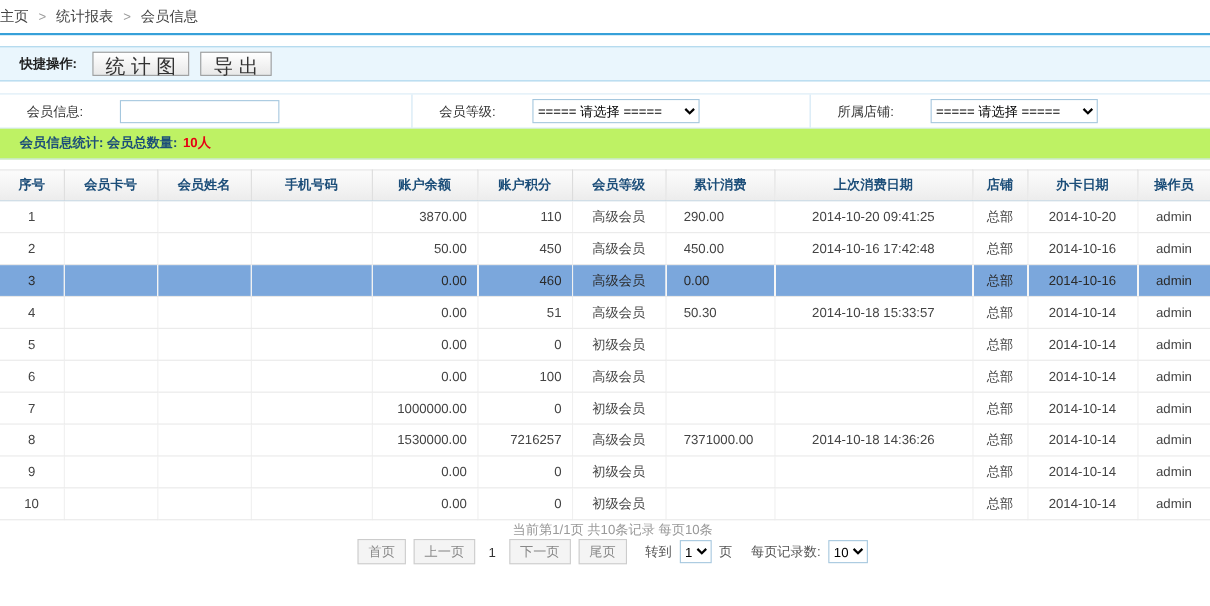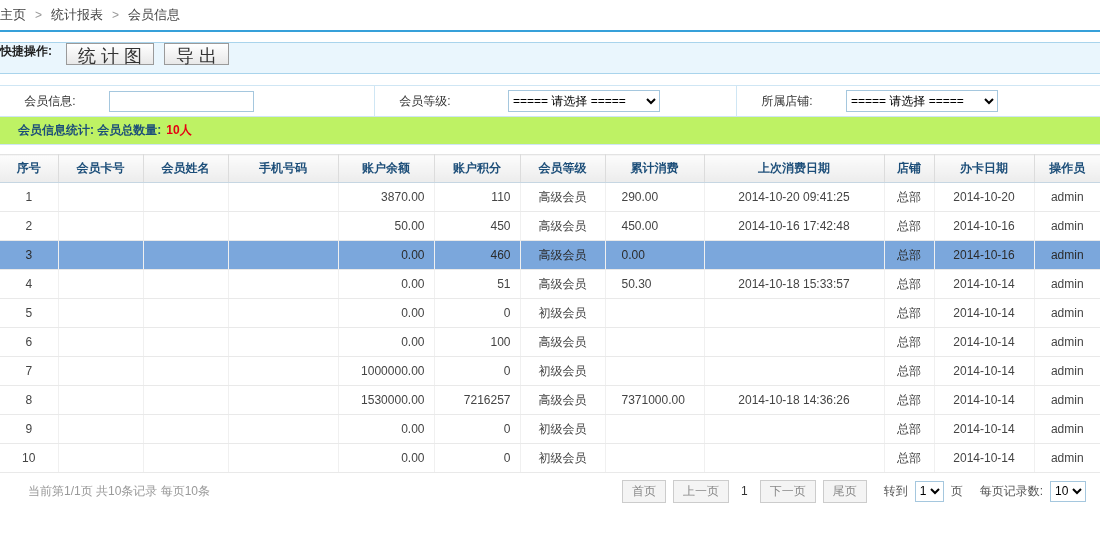--- a/index.html
+++ b/index.html
@@ -10,31 +10,31 @@
   }
   
   .breadcrumb { height:30px; line-height:30px; font-size:13px; color:#444; }
   .bc-item { cursor:pointer; }
   .bc-sep { margin:0 9px; color:#999; font-size:12px; }
   .top-line { height:2px; background:var(--accent-blue,#36a0d9); }
 
   
   .quickbar { margin-top:10px; height:32px; background:var(--bar-bg,#eaf6fd);
     border-top:1px solid var(--bar-border,#a9d4ec); border-bottom:1px solid var(--bar-border,#a9d4ec);
-    display:flex; align-items:flex-start; }
+    display:flex; align-items:center; padding-left:18px; }
   .quick-label { font-weight:bold; margin-right:14px; color:#222; }
   .btn { height:22px; padding:0 11px; background:linear-gradient(#ffffff,#e8e8e8);
     border:1px solid #9a9a9a; font-family:inherit; font-size:18px; color:#333; cursor:pointer; margin-right:10px; }
 
   
   .filter-panel { margin-top:11px; border-top:1px solid var(--panel-border,#cfe6f4); }
   .filter-row { display:flex; align-items:center; height:31px; border-bottom:1px solid var(--panel-border,#cfe6f4); background:#fff; }
   .fcell { display:flex; align-items:center; height:100%; }
   .fcell-1 { width:375px; border-right:1px solid var(--panel-border,#cfe6f4); }
-  .fcell-2 { width:362px; border-right:1px solid var(--panel-border,#cfe6f4);gap:24px; }
+  .fcell-2 { width:362px; border-right:1px solid var(--panel-border,#cfe6f4); }
   .fcell-3 { flex:1; }
   .flabel { width:100px; text-align:center; margin-right:9px; color:#333; }
   .ftext { width:145px; height:21px; border:1px solid #a5c7de; padding:0 4px; font-family:inherit; font-size:12px; }
   .ftext.small { width:90px; }
   .fselect { width:152px; height:22px; border:1px solid #a5c7de; background:#fff; font-family:inherit; font-size:12px; }
   .btn.query { margin-left:auto; margin-right:197px; width:62px; padding:0; }
   .fsuffix { margin-left:7px; }
 
   
   .summary-row { height:28px; display:flex; align-items:center; padding-left:18px;
@@ -50,21 +50,21 @@
   .grid th:last-child { border-right:none; }
   .grid td { height:29px; border-bottom:1px solid #e9e9e9; border-right:1px solid #f0f0f0;
     color:#444; white-space:nowrap; overflow:hidden; padding:0 6px; }
   .grid td:last-child { border-right:none; }
   .grid td.al-center { text-align:center; }
   .grid td.al-right { text-align:right; padding-right:9px; }
   .grid td.al-left { text-align:left; padding-left:16px; }
   .grid tr.selected td { background:var(--highlight-row,#7ba7dc); color:#2b2b2b; }
 
   
-  .footer { display:flex; align-items:center; justify-content:space-between; height:36px; padding:0 14px 0 28px; }
+  .footer { display:flex; align-items:center; justify-content:space-between; height:36px; padding:0 14px 0 28px;flex-direction:column; }
   .page-info { color:#999; }
   .pager { display:flex; align-items:center; gap:7px; color:#555; }
   .pbtn { height:23px; padding:0 9px; background:#f4f4f4; border:1px solid #cccccc; color:#888;
     font-family:inherit; font-size:12px; cursor:pointer; }
   .pcur { margin:0 5px; color:#333; }
   .mini { height:21px; border:1px solid #a5c7de; font-family:inherit; font-size:12px; background:#fff; }
   .gap-l { margin-left:10px; }
 </style>
 </head>
 <body>

